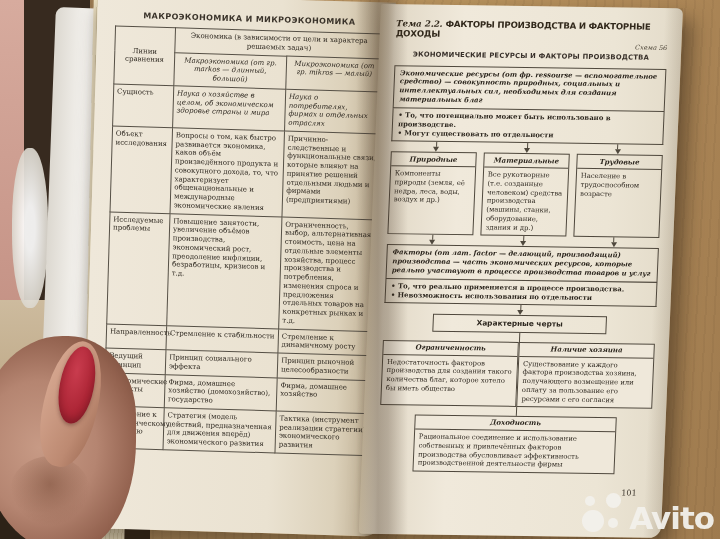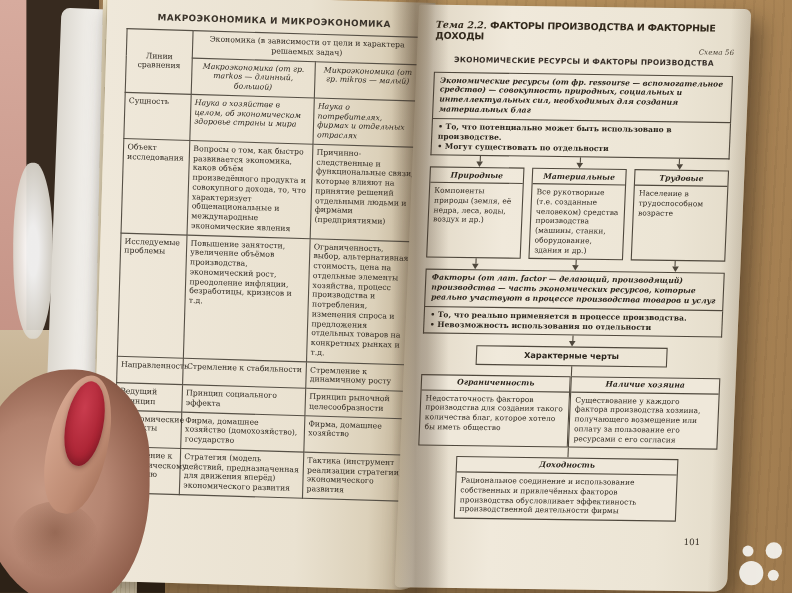--- a/index.html
+++ b/index.html
@@ -309,15 +309,16 @@
     <div class="nail"></div>
   </div>
 
   <div class="avito">
     <div class="dots">
       <i class="d1"></i>
         <i class="d2"></i>
         <i class="d3"></i>
         <i class="d4"></i>
     </div>
+    <div class="avito-text">Avito</div>
   </div>
 
 </div>
 
 </body></html>

